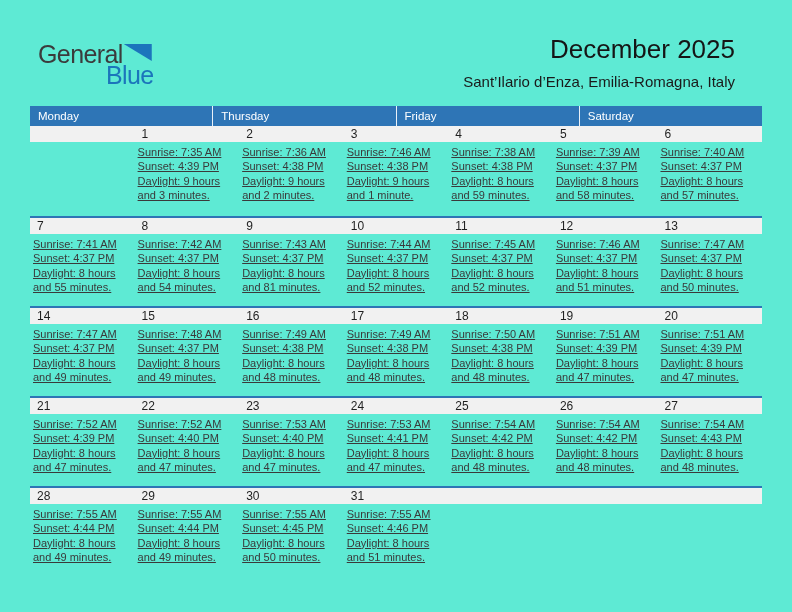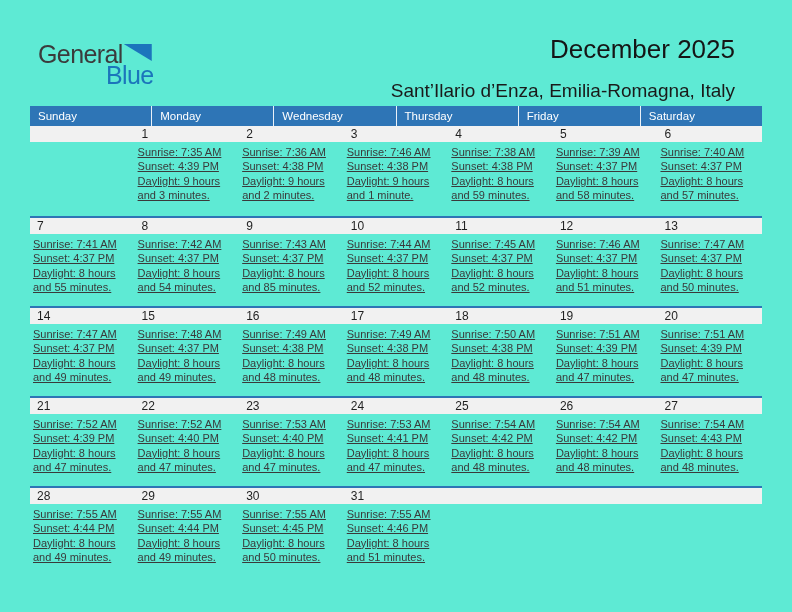--- a/index.html
+++ b/index.html
@@ -15,21 +15,21 @@
   .logo-general { font-size:25px; letter-spacing:-0.6px; color:#3b3b3c; line-height:1; }
   .logo-tri {
     width:28px; height:17px; background:#1c75bc; margin-left:1px; margin-top:2px;
     clip-path:polygon(0 0, 100% 0, 100% 100%);
   }
   .logo-blue { font-size:25px; letter-spacing:-0.6px; color:#1b75bb; line-height:1; margin:-4px 0 0 68px; }
 
   
   .titles { position:absolute; top:36px; right:57px; text-align:right; }
   .title { font-size:26px; color:#151515; line-height:1.05; }
-  .subtitle { font-size:19px; color:#1a1a1a; margin-top:17px; }
+  .subtitle { font-size:15px; color:#1a1a1a; margin-top:10px; }
 
   
   .calendar { position:absolute; left:30px; top:106px; width:732px; }
   .weekday-header { display:flex; height:20px; }
   .weekday-cell {
     flex:1; background:#2e75b6; color:#ffffff; font-size:11.5px;
     line-height:20px; padding-left:8px; overflow:hidden; white-space:nowrap;
   }
   .weekday-cell + .weekday-cell { border-left:1px solid rgba(255,255,255,0.9); }
 
@@ -56,23 +56,21 @@
     <div class="logo-blue">Blue</div>
   </div>
 
   <div class="titles">
     <div class="title">December 2025</div>
     <div class="subtitle">Sant’Ilario d’Enza, Emilia-Romagna, Italy</div>
   </div>
 
   <div class="calendar">
     <div class="weekday-header">
-      <div class="weekday-cell">Sunday</div>
       <div class="weekday-cell">Monday</div>
-      <div class="weekday-cell">Wednesday</div>
       <div class="weekday-cell">Thursday</div>
       <div class="weekday-cell">Friday</div>
       <div class="weekday-cell">Saturday</div>
     </div>
     <div>
         <div class="week-row">
           <div class="day-cell">
             <div class="day-num"></div>
             <div class="day-info"></div>
           </div>
@@ -149,21 +147,21 @@
               <div>Daylight: 8 hours</div>
               <div>and 54 minutes.</div>
             </div>
           </div>
           <div class="day-cell">
             <div class="day-num">9</div>
             <div class="day-info">
               <div>Sunrise: 7:43 AM</div>
               <div>Sunset: 4:37 PM</div>
               <div>Daylight: 8 hours</div>
-              <div>and 85 minutes.</div>
+              <div>and 81 minutes.</div>
             </div>
           </div>
           <div class="day-cell">
             <div class="day-num">10</div>
             <div class="day-info">
               <div>Sunrise: 7:44 AM</div>
               <div>Sunset: 4:37 PM</div>
               <div>Daylight: 8 hours</div>
               <div>and 52 minutes.</div>
             </div>

